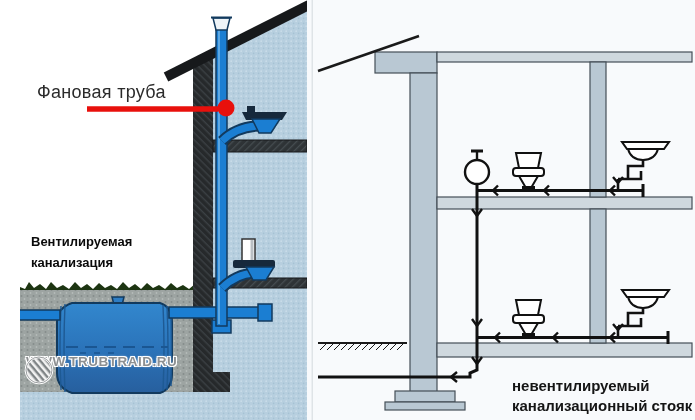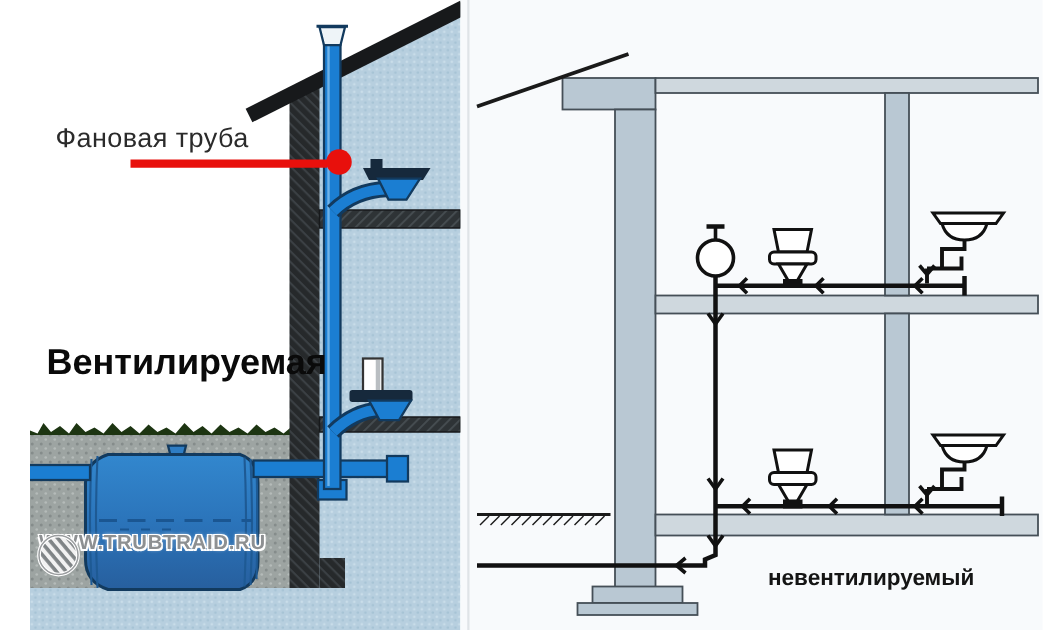--- a/index.html
+++ b/index.html
@@ -3,21 +3,21 @@
 <meta charset="utf-8">
 <style>
   html,body{margin:0;padding:0;background:#ffffff;}
   #stage{position:relative;width:695px;height:420px;background:#ffffff;overflow:hidden;
          font-family:"Liberation Sans", sans-serif;margin-left:20px;}
   #stage svg{position:absolute;top:0;display:block;}
   #left-svg{left:0;}
   #right-svg{left:287px;}
   .overlay{position:absolute;white-space:nowrap;}
   #vent-pipe-label{left:17px;top:82px;font-size:18px;color:#2b2b2b;letter-spacing:.3px;}
-  #system-title{left:11px;top:231px;font-size:24px;line-height:21px;font-weight:bold;color:#0a0a0a;}
+  #system-title{left:11px;top:231px;font-size:13px;line-height:21px;font-weight:bold;color:#0a0a0a;}
   #watermark{left:3px;top:354px;display:flex;align-items:center;}
   #watermark .wm-text{margin-left:3px;font-size:13.5px;font-weight:bold;color:#8d9092;letter-spacing:.5px;
       text-shadow:1px 1px 0 #fff,-1px -1px 0 #fff,1px -1px 0 #fff,-1px 1px 0 #fff,0 0 3px #fff;}
   #right-caption{left:492px;top:376px;font-size:15px;line-height:20px;font-weight:bold;color:#151515;}
 </style>
 </head>
 <body>
 
 <div id="stage">
 
@@ -220,33 +220,35 @@
         <path d="M311,326 L334,326 L334,318"></path>
         <path d="M311,326 L311,336"></path>
       </g>
     </g>
   </svg>
 
   <div class="overlay" id="vent-pipe-label">Фановая труба</div>
 
   <div class="overlay" id="system-title">
     <div>Вентилируемая</div>
+    <div>канализация</div>
   </div>
 
   <div class="overlay" id="watermark">
     <svg width="32" height="32" viewBox="0 0 32 32">
       <defs>
         <pattern id="wmStripes" width="5" height="5" patternUnits="userSpaceOnUse" patternTransform="rotate(50)">
           <rect width="5" height="5" fill="#f2f2f2"></rect>
           <rect width="5" height="2.4" fill="#7f8486"></rect>
         </pattern>
       </defs>
       <circle cx="16" cy="16" r="13" fill="url(#wmStripes)" stroke="#ffffff" stroke-width="2.5"></circle>
       <circle cx="16" cy="16" r="13" fill="none" stroke="#9a9d9f" stroke-width="1"></circle>
     </svg>
     <span class="wm-text">WWW.TRUBTRAID.RU</span>
   </div>
 
   <div class="overlay" id="right-caption">
     <div>невентилируемый</div>
+    <div>канализационный стояк</div>
   </div>
 
 </div>
 
 </body></html>

